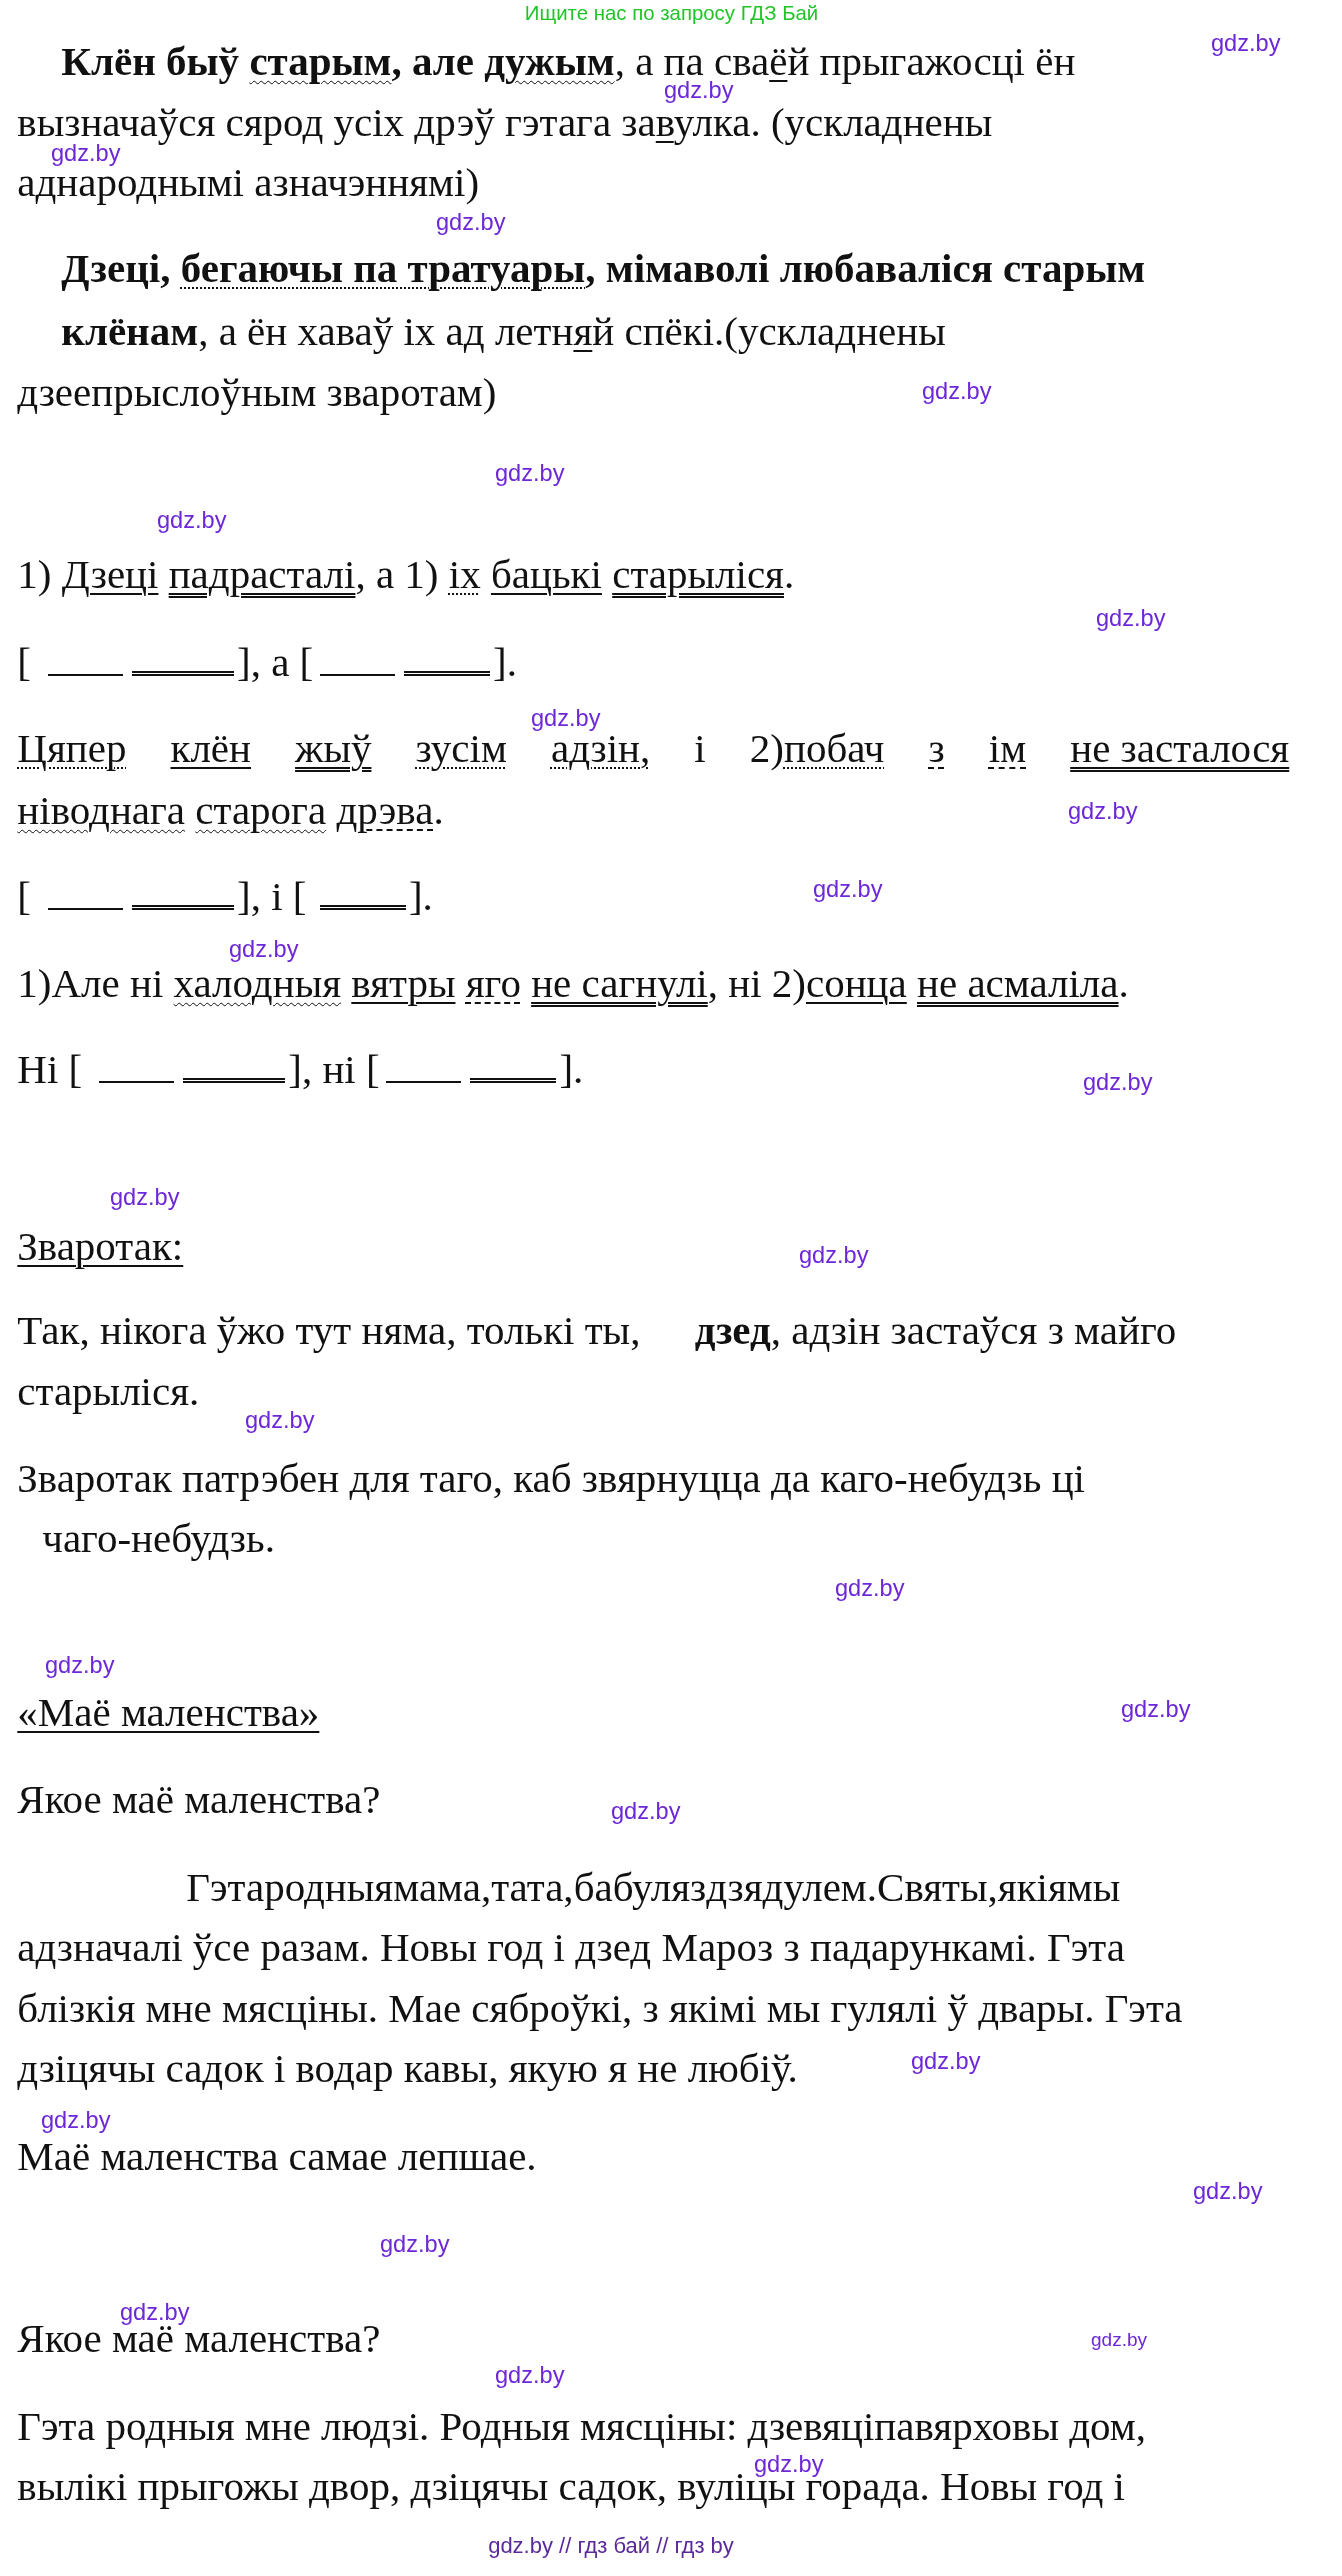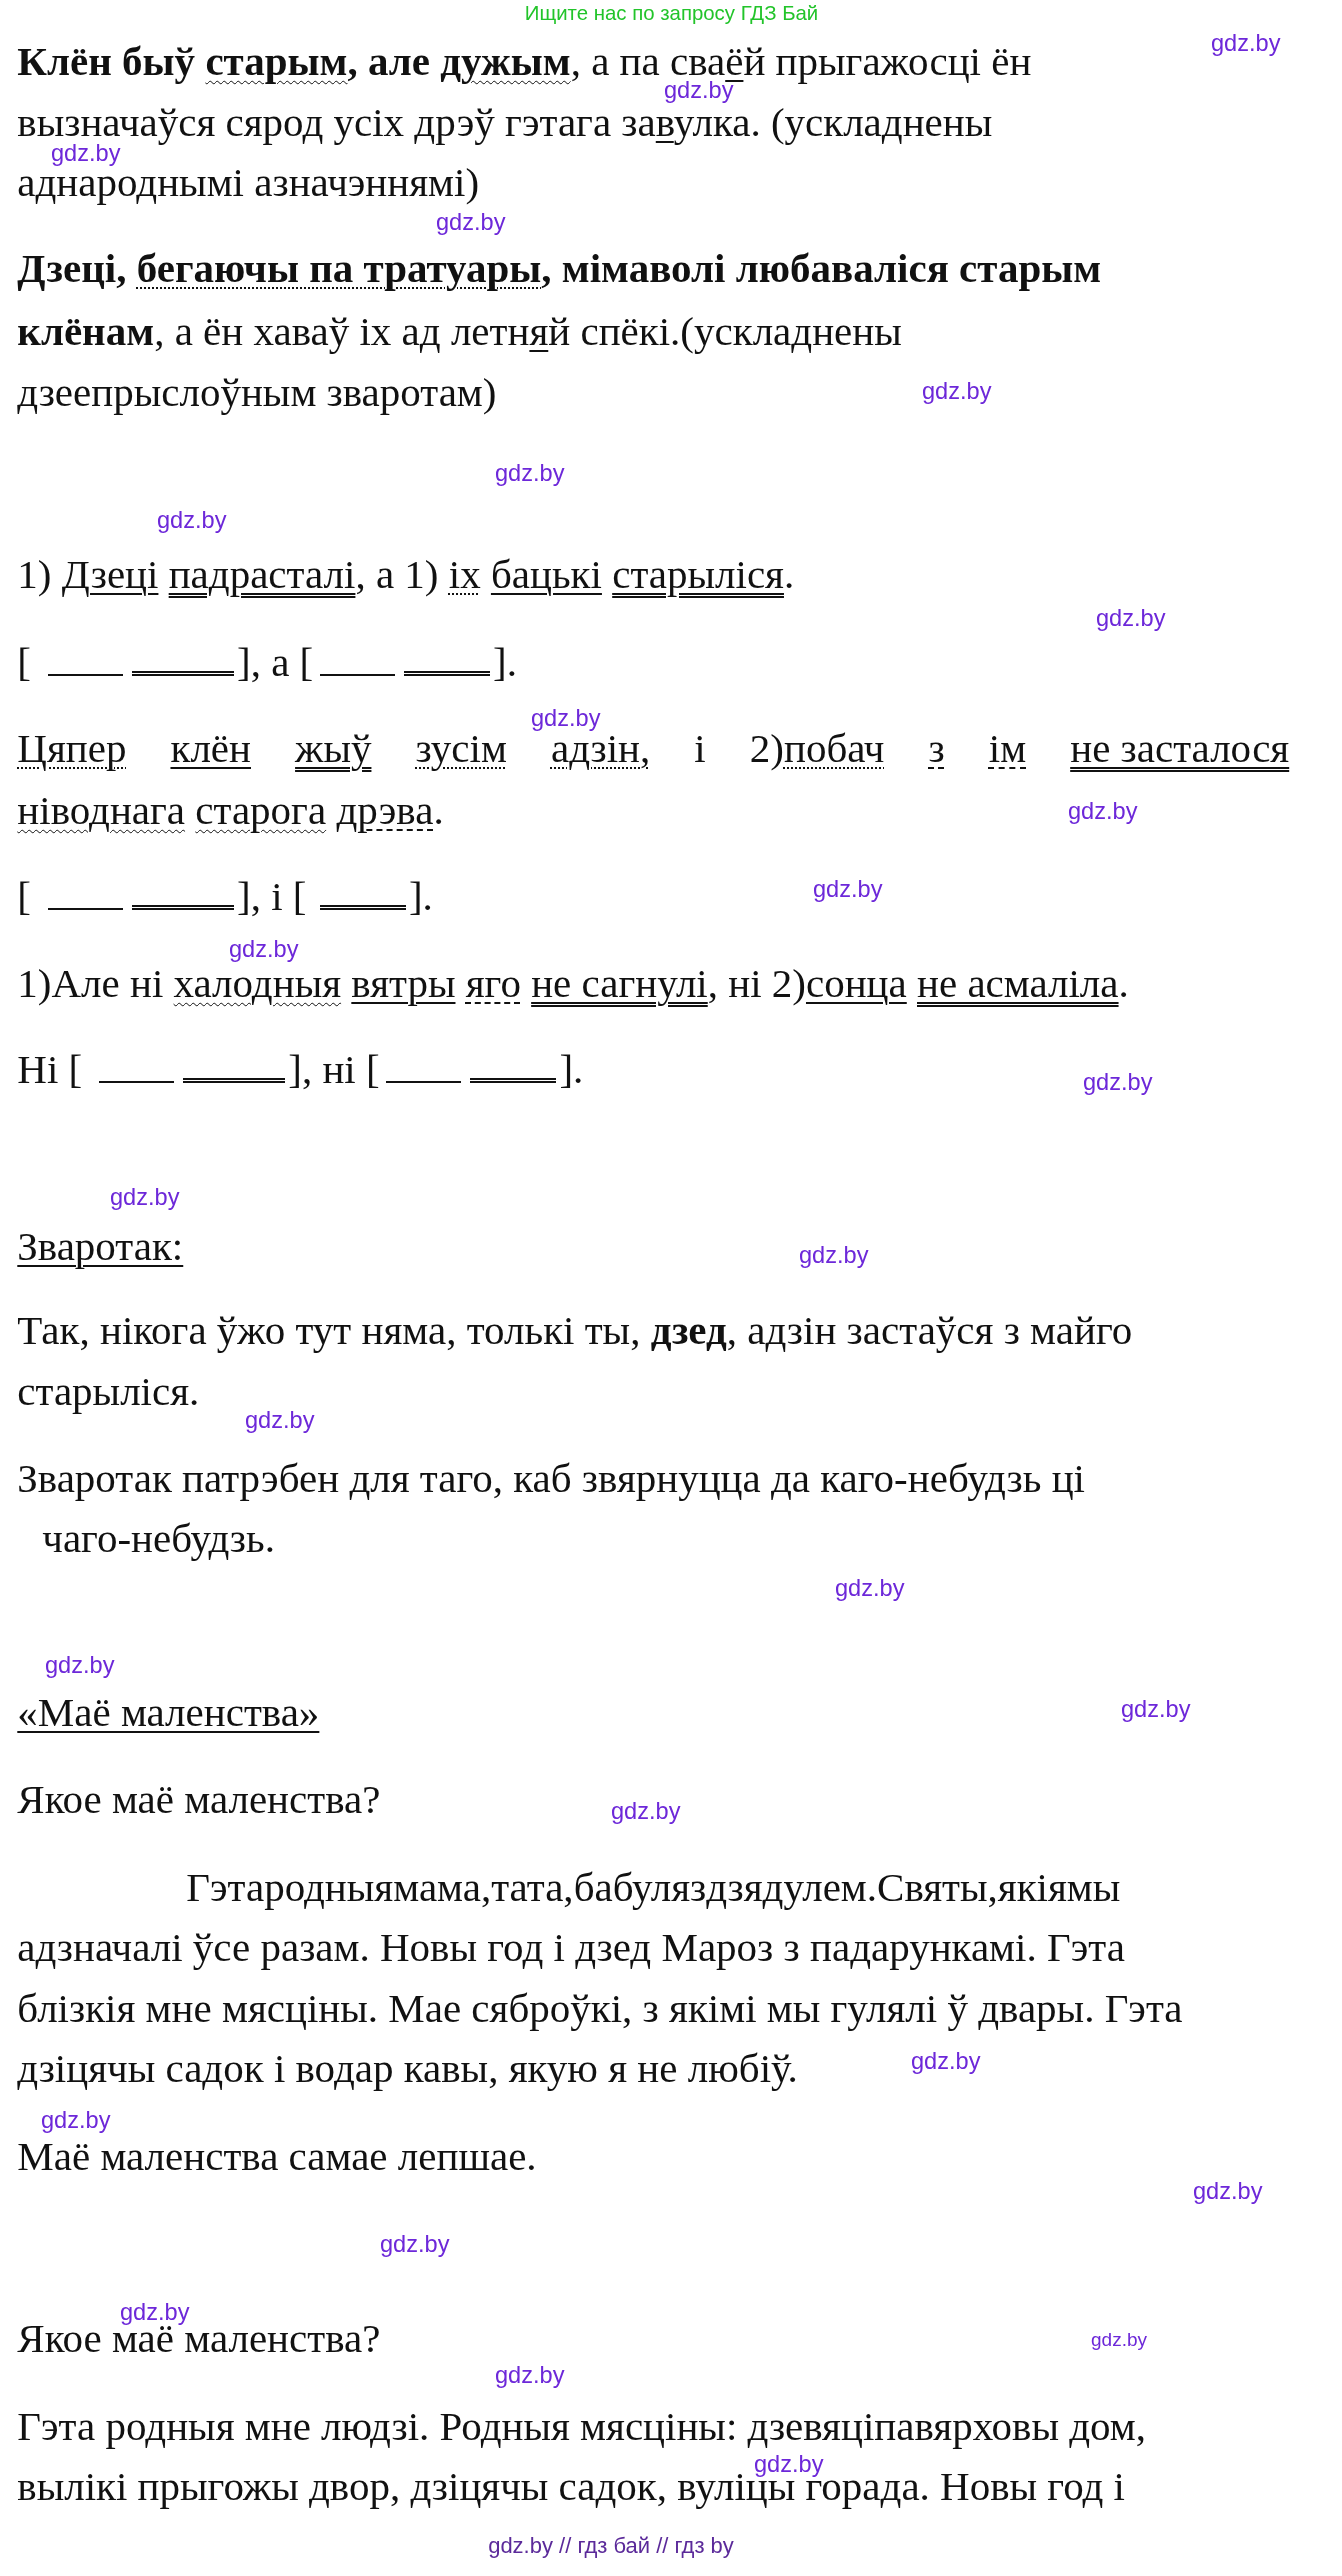--- a/index.html
+++ b/index.html
@@ -4,21 +4,21 @@
 <style>
   html, body { margin:0; padding:0; background:#ffffff; }
   body { width:1343px; height:2576px; position:relative; overflow:hidden; }
   .hdr { position:absolute; top:1.6px; left:0; width:1343px; text-align:center; color:#22c42a;
          font-family:"Liberation Sans", sans-serif; font-size:20.4px; }
   .ftr { position:absolute; top:2533px; left:0; width:1222px; text-align:center; color:#5b2a9a;
          font-family:"Liberation Sans", sans-serif; font-size:22px; }
   .ln { position:absolute; left:17.3px; white-space:nowrap; font-family:"Liberation Serif", serif;
         font-size:41px; color:#111; line-height:1; transform-origin:left top; }
   .just { width:1272px; display:flex; justify-content:space-between; }
-  .b { font-weight:bold; }
+  .b { font-weight:bold;margin-left:44px; }
   .wm { position:absolute; font-family:"Liberation Sans", sans-serif; font-size:23.6px; color:#6d28d9; }
   .u1 { text-decoration:underline; text-decoration-thickness:2.4px; text-underline-offset:4.7px; }
   .u2 { text-decoration:underline double; text-decoration-thickness:1.6px; text-underline-offset:4.7px; }
   .uw { text-decoration:underline wavy; text-decoration-thickness:0.8px; text-underline-offset:4.7px; }
   .ud { text-decoration:underline dashed; text-decoration-thickness:2.4px; text-underline-offset:4.7px; }
   .udd { text-decoration:underline dotted; text-decoration-thickness:2.4px; text-underline-offset:4.7px; }
   .blank1 { display:inline-block; width:75px; border-bottom:2.4px solid #111; height:27px; margin:0 6.3px; vertical-align:baseline; }
   .blank2 { display:inline-block; width:102px; border-bottom:5.5px double #111; height:23.6px; margin:0 3.1px; vertical-align:baseline; }
   .blank2s { display:inline-block; width:86px; border-bottom:5.5px double #111; height:23.6px; margin:0 3.1px; vertical-align:baseline; }
 </style>

